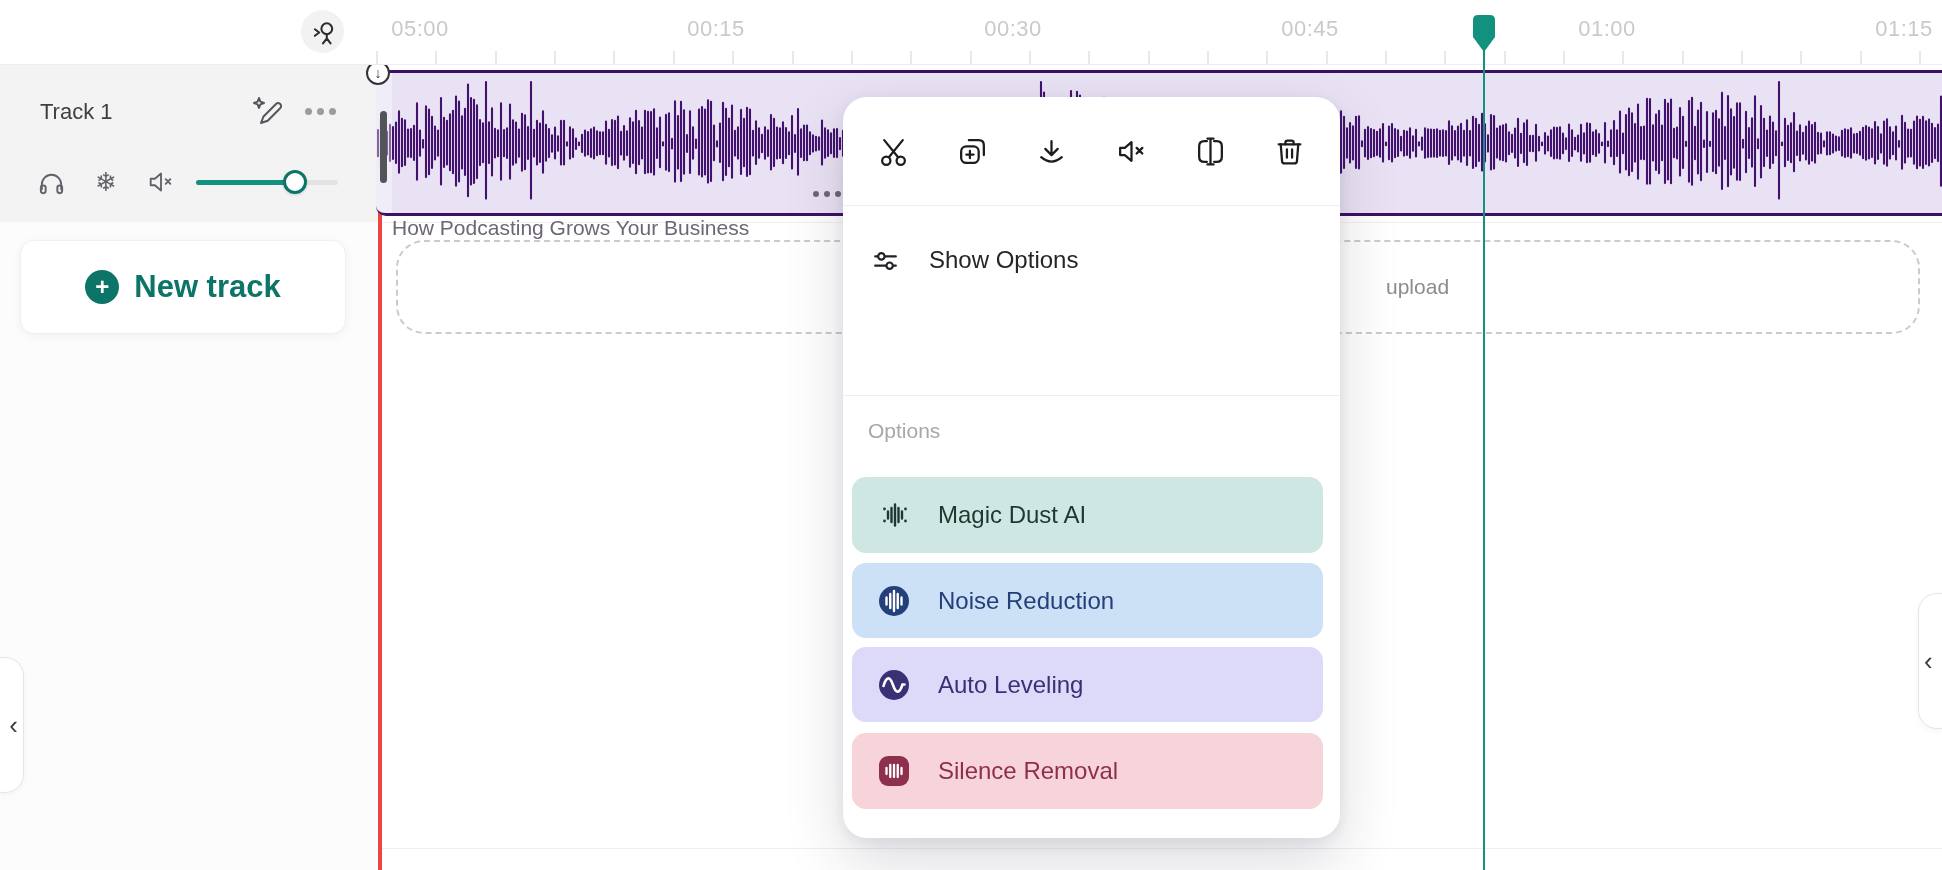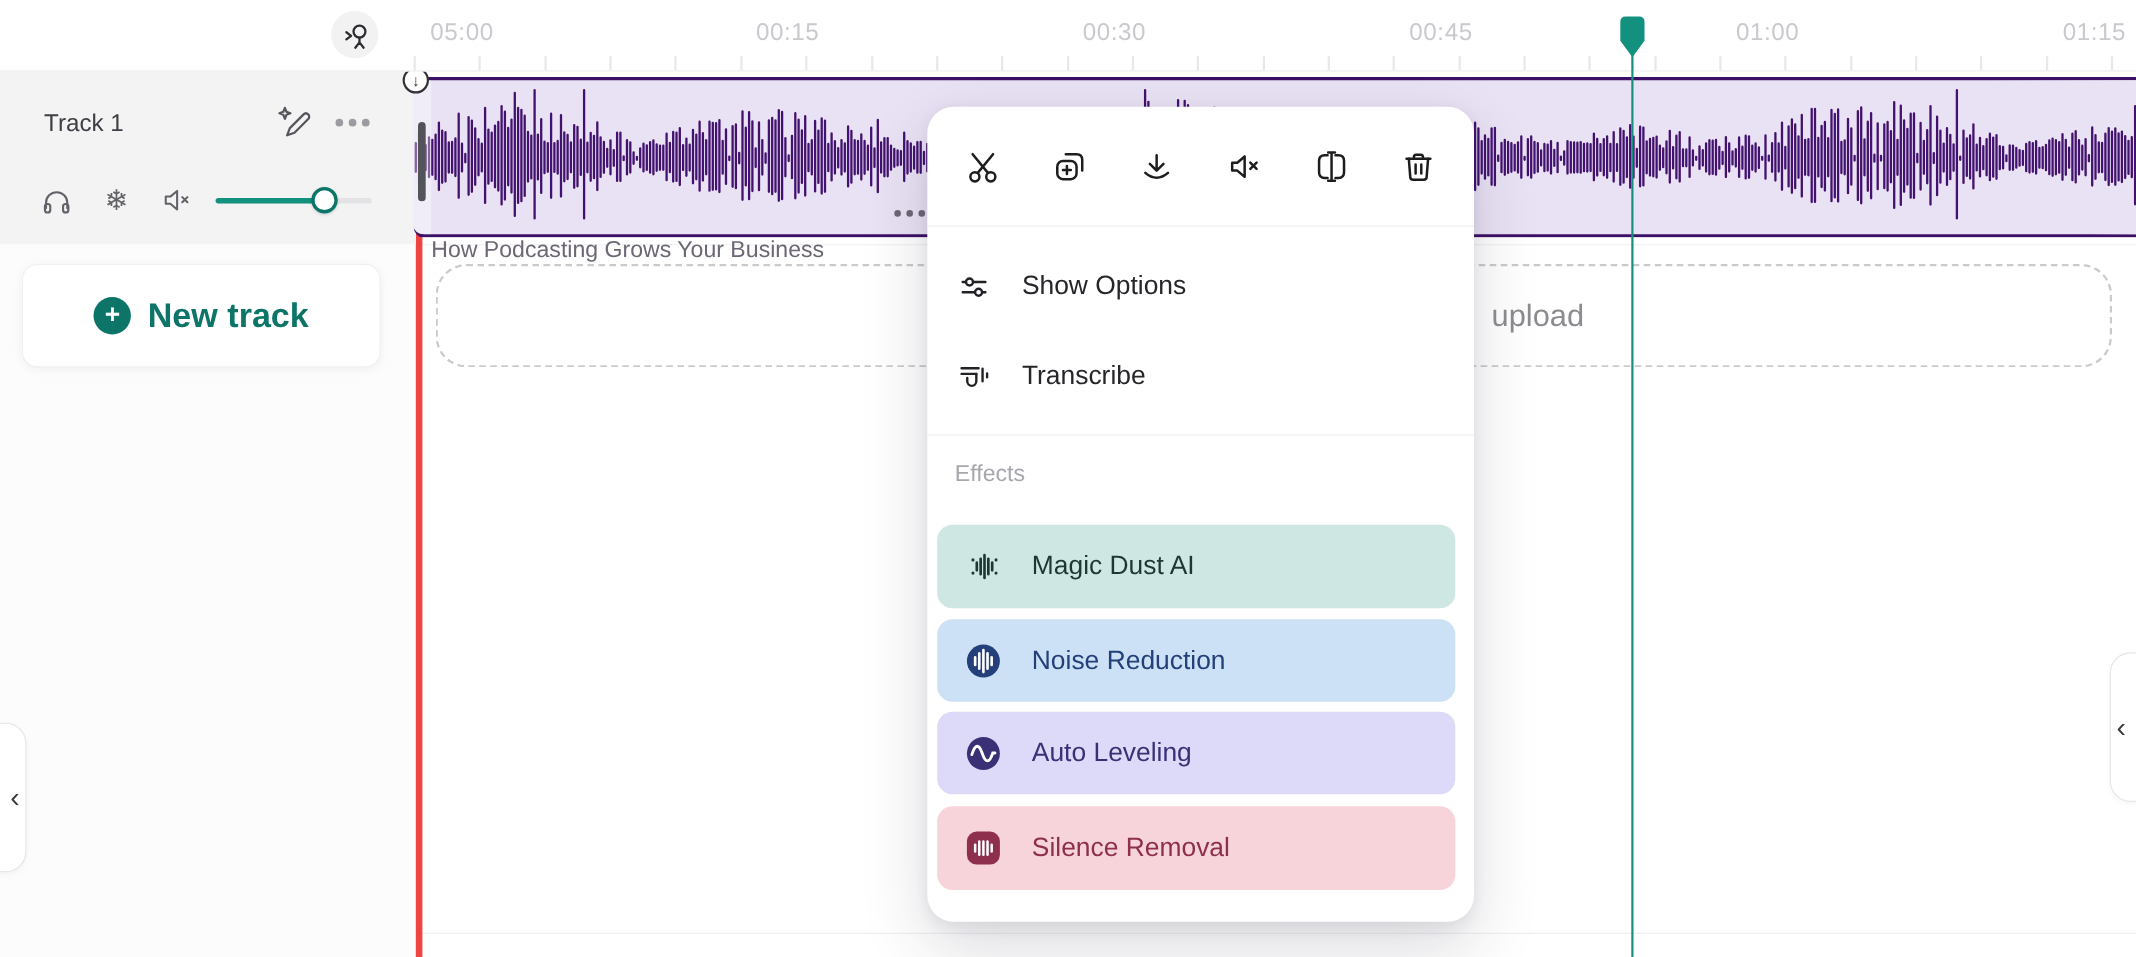--- a/index.html
+++ b/index.html
@@ -7,21 +7,21 @@
        font-family:"Liberation Sans",sans-serif;-webkit-font-smoothing:antialiased;}
   
   .header{position:absolute;left:0;top:0;width:1942px;height:64px;background:#fff;border-bottom:1px solid #ededef;z-index:3;}
   .mic-btn{position:absolute;left:301px;top:10px;width:43px;height:43px;border-radius:50%;background:#f2f2f3;border:none;display:flex;align-items:center;justify-content:center;color:#2c2c30;cursor:pointer;}
   .ruler-label{position:absolute;top:16px;transform:translateX(-50%);font-size:22px;color:#c9c9ce;letter-spacing:.5px;}
   .tick{position:absolute;bottom:0;width:2px;height:13px;background:#e8e8ea;}
   
   .playhead-line{position:absolute;left:1483px;top:38px;width:2px;height:832px;background:#12917F;z-index:4;}
   .playhead-flag{position:absolute;left:1472px;top:14px;width:24px;height:40px;z-index:5;cursor:grab;}
   
-  .sidebar{position:absolute;left:0;top:64px;width:378px;height:806px;background:#fcfcfc;border-right:6px solid #ef4444;z-index:2;}
+  .sidebar{position:absolute;left:0;top:64px;width:378px;height:806px;background:#fcfcfc;border-right:4px solid #ef4444;z-index:2;}
   .track-panel{position:absolute;left:0;top:0;width:378px;height:158px;background:#f3f3f4;}
   .track-title{position:absolute;left:40px;top:35px;font-size:22px;color:#3e3e44;font-weight:500;}
   .wand-btn{position:absolute;left:246px;top:26px;width:42px;height:42px;border:none;background:transparent;color:#55555b;cursor:pointer;display:flex;align-items:center;justify-content:center;}
   .dots{display:flex;gap:5px;align-items:center;border:none;background:transparent;cursor:pointer;}
   .dots i{width:7px;height:7px;border-radius:50%;background:#9b9ba1;}
   .panel-dots{position:absolute;left:299px;top:43px;}
   .ctrl-btn{position:absolute;top:102px;width:32px;height:32px;border:none;background:transparent;color:#626269;cursor:pointer;display:flex;align-items:center;justify-content:center;}
   .snow{font-size:26px;line-height:1;color:#626269;}
   .slider{position:absolute;left:196px;top:111px;width:142px;height:14px;cursor:pointer;}
   .slider .track{position:absolute;left:0;top:5px;width:100%;height:5px;border-radius:3px;background:#e3e3e5;}
@@ -42,21 +42,21 @@
   .bottom-line{position:absolute;left:0;top:848px;width:1942px;height:1px;background:#efeff1;z-index:1;}
   .clip{position:absolute;left:376px;top:70px;width:1566px;height:146px;background:#E9E2F4;border-top:3px solid #3C1065;border-bottom:3px solid #3C1065;border-radius:10px 0 0 10px;box-sizing:border-box;z-index:2;cursor:pointer;}
   .clip .wave{position:absolute;left:0;top:0;width:100%;height:140px;}
   .clip .lighten{position:absolute;left:0;top:0;width:16px;height:140px;background:rgba(255,255,255,.35);border-radius:8px 0 0 8px;}
   .clip-handle{position:absolute;left:4px;top:38px;width:7px;height:72px;border-radius:4px;background:#53535a;cursor:ew-resize;}
   .clip-pin{position:absolute;left:-10px;top:-12px;width:24px;height:24px;border-radius:50%;background:#fff;border:2px solid #333338;box-sizing:border-box;display:flex;align-items:center;justify-content:center;font-size:14px;color:#333338;z-index:3;}
   .clip-title{position:absolute;left:16px;top:108px;font-size:21px;color:#6d6675;white-space:nowrap;margin-top:35px;}
   .clip-dots{position:absolute;left:437px;top:118px;}
   .clip-dots i{width:6px;height:6px;background:#6d6675;}
   .dropzone{position:absolute;left:396px;top:240px;width:1524px;height:94px;border:2px dashed #cbcbcd;border-radius:28px;box-sizing:border-box;z-index:1;cursor:pointer;}
-  .dropzone .hint{position:absolute;left:958px;top:50%;transform:translateY(-50%);font-size:28px;color:#8c8c90;}
+  .dropzone .hint{position:absolute;left:988px;top:50%;transform:translateY(-50%);font-size:21px;color:#8c8c90;}
   
   .menu{position:absolute;left:843px;top:97px;width:497px;height:741px;background:#fff;border-radius:24px;z-index:10;
         box-shadow:0 24px 60px rgba(35,35,60,.16),0 4px 14px rgba(35,35,60,.08);}
   .menu-actions{position:absolute;left:0;top:0;width:100%;height:108px;display:flex;align-items:center;justify-content:space-between;padding:0 26px;box-sizing:border-box;}
   .action-btn{width:48px;height:48px;border:none;background:transparent;color:#1d1d1f;display:flex;align-items:center;justify-content:center;cursor:pointer;}
   .menu-divider{position:absolute;left:0;width:100%;height:1px;background:#eeeeef;}
   .menu-item{position:absolute;left:0;width:100%;height:74px;display:flex;align-items:center;gap:27px;padding-left:25px;box-sizing:border-box;background:transparent;border:none;cursor:pointer;}
   .menu-item .mi-icon{width:34px;height:34px;color:#222226;display:flex;align-items:center;justify-content:center;}
   .menu-item .mi-label{font-size:24px;color:#26262a;}
   .effects-heading{position:absolute;left:25px;top:322px;font-size:21px;color:#a7a7ad;}
@@ -262,33 +262,23 @@
     <button class="menu-item" style="top:126px">
       <span class="mi-icon">
         <svg width="33" height="33" viewBox="0 0 32 32" fill="none" stroke="currentColor" stroke-width="2.1" stroke-linecap="round">
           <path d="M6 12 h20 M6 21 h20"></path>
           <circle cx="12" cy="12" r="3.1" fill="#fff"></circle>
             <circle cx="20" cy="21" r="3.1" fill="#fff"></circle>
         </svg>
       </span>
       <span class="mi-label">Show Options</span>
     </button>
-    <button class="menu-item" style="top:208px">
-      <span class="mi-icon">
-        <svg width="33" height="33" viewBox="0 0 32 32" fill="none" stroke="currentColor" stroke-width="2.1" stroke-linecap="round" stroke-linejoin="round">
-          <path d="M5 8.5 h15 M5 13.5 h13"></path>
-          <path d="M18 13.5 v6.5 a4 4 0 0 1 -8 0 v-3"></path>
-          <path d="M23.5 9 v11 M27.5 13 v3.5"></path>
-        </svg>
-      </span>
-      <span class="mi-label">Transcribe</span>
-    </button>
     <div class="menu-divider" style="top:298px"></div>
 
-    <span class="effects-heading">Effects</span>
+    <span class="effects-heading">Options</span>
 
     <button class="pill" style="top: 380px; height: 76px; background: rgb(207, 231, 226); color: rgb(29, 56, 50);">
       <span class="p-icon">
         <svg width="34" height="34" viewBox="0 0 34 34" fill="none" stroke="currentColor" stroke-width="2.4" stroke-linecap="round">
           <path d="M11 13.5 v7 M14.5 10 v14 M18 6.5 v21 M21.5 10 v14 M25 13.5 v7"></path>
           <circle cx="7.5" cy="11" r="1.4" fill="currentColor" stroke="none"></circle>
             <circle cx="7.5" cy="23" r="1.4" fill="currentColor" stroke="none"></circle>
           <circle cx="28.5" cy="11" r="1.4" fill="currentColor" stroke="none"></circle>
             <circle cx="28.5" cy="23" r="1.4" fill="currentColor" stroke="none"></circle>
         </svg>

